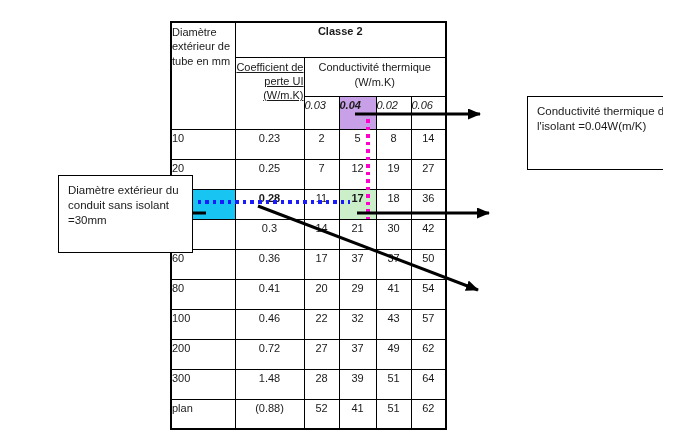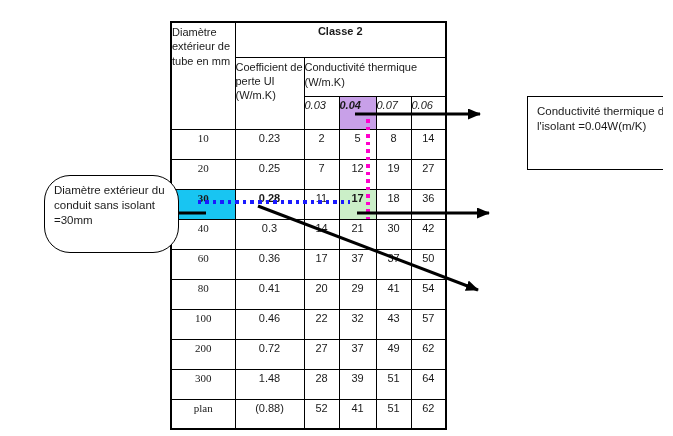--- a/index.html
+++ b/index.html
@@ -9,25 +9,25 @@
   
   table.t{position:absolute;left:170px;top:21px;border-collapse:collapse;table-layout:fixed;
           border:2px solid #000;}
   table.t td{border:1.5px solid #000;vertical-align:top;padding:2px 0 0 0;font-size:11px;}
   col.c1{width:64px}col.c2{width:69px}col.c3{width:35px}col.c4{width:37px}col.c5{width:35px}col.c6{width:35px}
   tr.r1{height:35px}tr.r2{height:39px}tr.r3{height:33px}
   table.t tr.datarow{height:30px}
 
   td.diam-h{font-size:12px;text-align:left;padding:0 2px 0 6px;vertical-align:middle;line-height:1.3;}
   td.title{font-weight:bold;font-size:15px;text-align:center;vertical-align:middle;padding:0;}
-  td.coef-h{font-size:12px;text-align:left;vertical-align:middle;line-height:1.3;padding:0 8px;}
-  td.cond-h{font-size:9px;vertical-align:middle;line-height:1.45;padding:0 18px;}
+  td.coef-h{font-size:12px;text-align:right;vertical-align:middle;line-height:1.3;padding:0 8px;text-decoration:underline;}
+  td.cond-h{font-size:9px;text-align:center;vertical-align:middle;line-height:1.45;padding:0 18px;}
   td.sub{padding-top:3px;font-style:italic;}
   td.hl-col{background:var(--purple);font-weight:bold;}
-  td.diam{text-align:center;padding-left:6px;padding-top:3px;font-family:Liberation Serif, serif;}
+  td.diam{text-align:left;padding-left:6px;padding-top:3px;}
   td.coef{text-align:center;padding-top:3px;}
   td.val{text-align:center;padding-top:3px;}
   .bold{font-weight:bold;}
   .hl-cyan{background:var(--cyan);}
   .hl-green{background:var(--green);}
 
   
   .dotted{position:absolute;pointer-events:none;}
   .dotted.magenta{left:366px;top:119px;width:4px;height:100px;
      background:repeating-linear-gradient(to bottom,var(--magenta) 0 3.5px,transparent 3.5px 7.5px);}
@@ -35,21 +35,21 @@
      background:repeating-linear-gradient(to right,var(--blue) 0 3.5px,transparent 3.5px 7.5px);}
 
   
   svg.arrows{position:absolute;left:0;top:0;pointer-events:none;}
   svg.arrows line{stroke:var(--arrow);stroke-width:3;}
   svg.arrows #ah path{fill:var(--arrow);}
 
   
   .callout{position:absolute;border:1.5px solid #000;background:#fff;
            font-size:11.5px;line-height:1.32;padding:7px 5px 13px 9px;margin-left:43px;}
-  #co-left{left:1px;top:175px;width:119px;height:56px;border-radius:26px;}
+  #co-left{left:15px;top:175px;width:119px;height:56px;}
   #co-1{left:484px;top:96px;width:160px;height:52px;}
   #co-2{left:492px;top:192px;width:152px;height:38px;}
   #co-3{left:482px;top:270px;width:162px;height:44px;}
 </style>
 </head>
 <body>
 
 <div class="canvas">
 
   <table class="t">
@@ -66,21 +66,21 @@
       <td class="diam-h" rowspan="3">Diamètre extérieur de tube en mm</td>
       <td class="title" colspan="5">Classe 2</td>
     </tr>
     <tr class="r2">
       <td class="coef-h" rowspan="2">Coefficient de perte UI (W/m.K)</td>
       <td class="cond-h" colspan="4">Conductivité thermique (W/m.K)</td>
     </tr>
     <tr class="r3" id="subheader-row">
           <td class="sub">0.03</td>
           <td class="sub hl-col">0.04</td>
-          <td class="sub">0.07</td>
+          <td class="sub">0.02</td>
           <td class="sub">0.06</td>
         </tr>
   <tr class="datarow">
           <td class="diam">10</td>
           <td class="coef">0.23</td>
           <td class="val">2</td>
           <td class="val">5</td>
           <td class="val">8</td>
           <td class="val">14</td>
         </tr>

